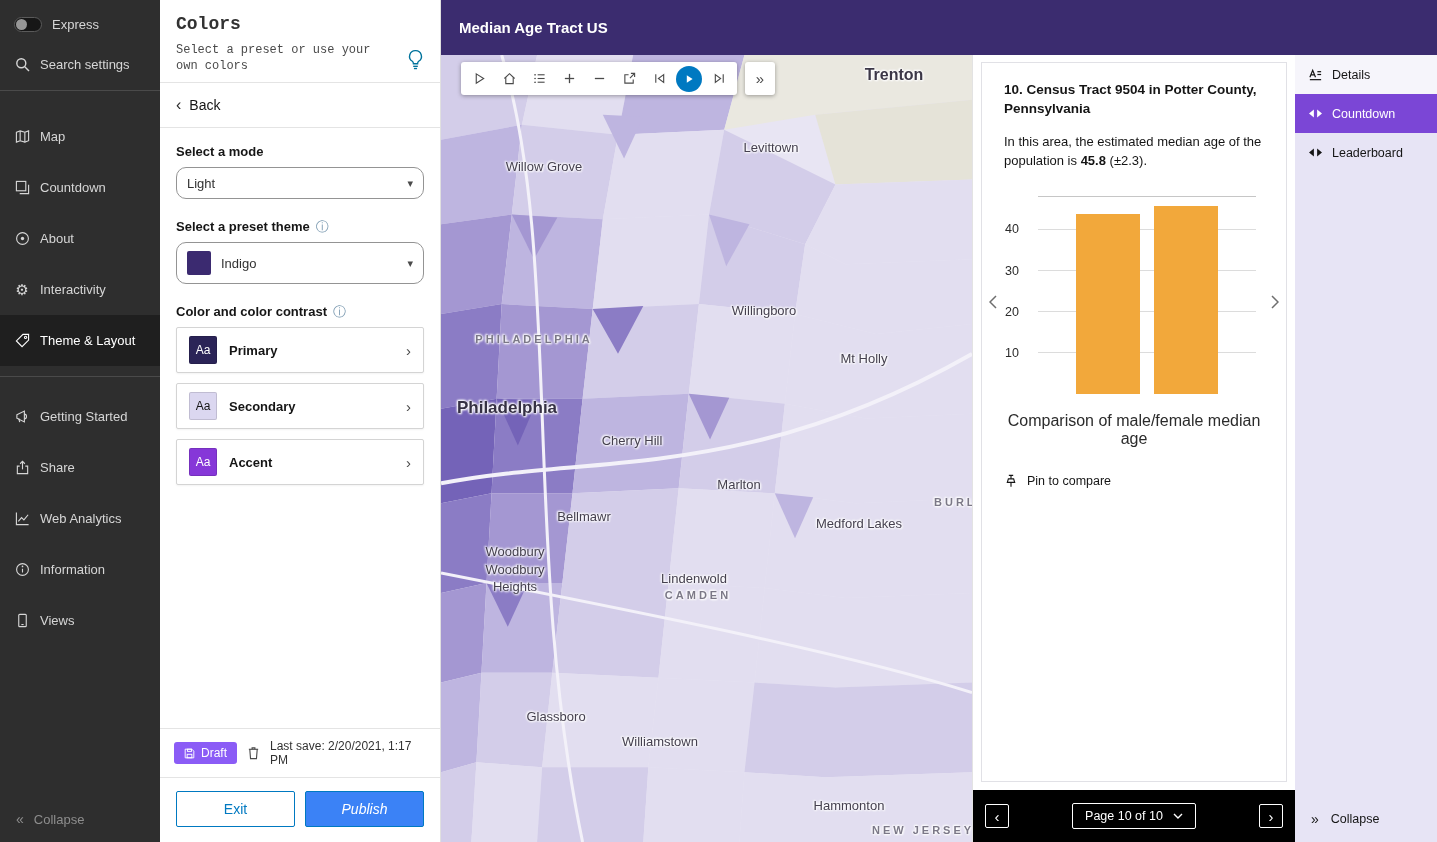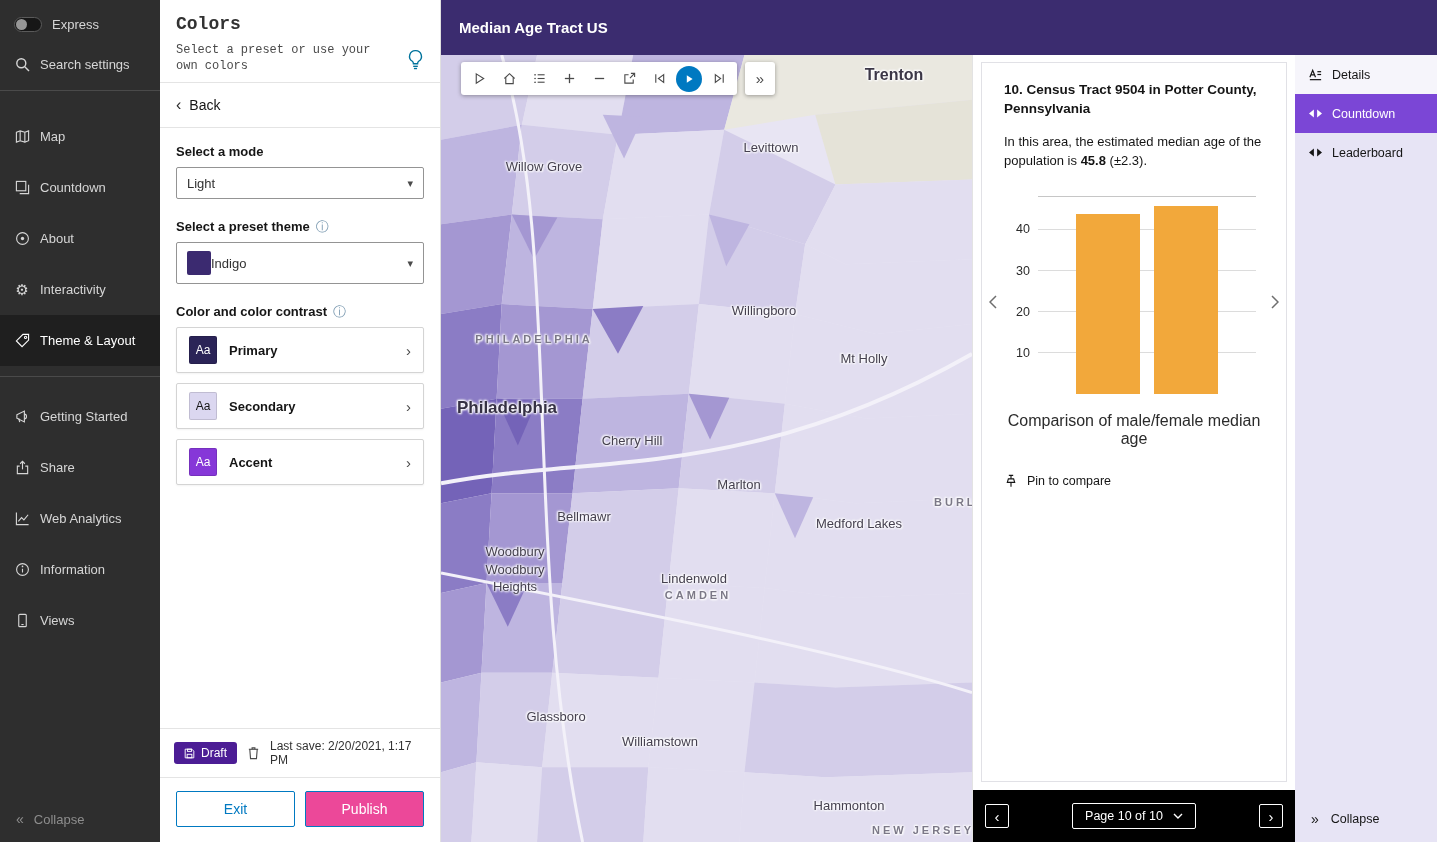--- a/index.html
+++ b/index.html
@@ -26,37 +26,37 @@
   .subtitle-row { display:flex; justify-content:space-between; align-items:flex-end; margin-top:8px; }
   .subtitle { font-size:12px; color:#4a4a4a; width:195px; line-height:1.35; }
   hr.pdiv { border:none; border-top:1px solid #e4e4e4; }
   .back-row { display:flex; align-items:center; gap:8px; padding:14px 16px; font-size:14px; cursor:pointer; }
   .chev { font-size:16px; line-height:1; color:#2b2b2b; }
   .fields { padding:8px 16px; }
   .field { margin-bottom:20px; }
   .field-label-row { display:flex; align-items:center; gap:6px; margin-bottom:8px; }
   .field-label { font-size:13px; font-weight:700; color:#151515; }
   .info-glyph { color:#7a99b0; font-size:13px; line-height:1; cursor:pointer; }
-  .select { height:32px; border:1px solid #949494; border-radius:2px; display:flex; align-items:center; padding:0 10px; font-size:13px; color:#323232; cursor:pointer; }
+  .select { height:32px; border:1px solid #949494; border-radius:10px; display:flex; align-items:center; padding:0 10px; gap:10px; font-size:13px; color:#323232; cursor:pointer; }
   .select .caret { margin-left:auto; font-size:11px; color:#4a4a4a; }
   .select.theme-select { height:42px; }
   .theme-swatch { width:24px; height:24px; border-radius:2px; flex-shrink:0; }
   .swatch-row { height:46px; border:1px solid #d4d4d4; border-radius:2px; display:flex; align-items:center; gap:12px; padding:0 12px; margin-bottom:10px; cursor:pointer; background:#fff; box-shadow:0 1px 2px rgba(0,0,0,.05); }
   .swatch { width:28px; height:28px; border-radius:2px; display:flex; align-items:center; justify-content:center; font-size:12px; border:1px solid rgba(0,0,0,.12); flex-shrink:0; }
   .swatch-label { font-weight:700; font-size:13px; }
   .row-chev { margin-left:auto; color:#4a4a4a; font-size:15px; }
   .panel-footer { border-top:1px solid #e4e4e4; flex-shrink:0; }
   .draft-row { display:flex; align-items:center; gap:10px; padding:10px 14px; border-bottom:1px solid #e4e4e4; }
   .draft-badge { color:#fff; font-size:12px; display:flex; align-items:center; gap:6px; padding:4px 10px; border-radius:3px; }
   .trash-btn { display:flex; cursor:pointer; }
   .last-save { font-size:12px; color:#323232; }
   .btn-row { display:flex; gap:10px; padding:13px 16px 15px; }
   .btn { flex:1; height:36px; font-size:14px; border-radius:2px; cursor:pointer; font-family:"Liberation Sans", sans-serif; }
   .btn-outline { background:#fff; border:1px solid #0079c1; color:#0079c1; }
-  .btn-primary { background:#ec4899; border:1px solid #0079c1; color:#fff; }
+  .btn-primary { background:#3b82f6; border:1px solid #0079c1; color:#fff;font-style:italic; }
 
   
   .main { flex:1; display:flex; flex-direction:column; min-width:0; }
   .exp-header { height:55px; background:#3b2c6f; color:#fff; display:flex; align-items:center; padding:0 18px; font-size:15px; font-weight:700; flex-shrink:0; }
   .exp-body { flex:1; display:flex; min-height:0; }
 
   
   .map { flex:1; position:relative; overflow:hidden; min-width:0; background:#e8e5f3; }
   .map-canvas { position:absolute; inset:0; width:100%; height:100%; }
   .map-label { position:absolute; transform:translate(-50%,-50%); color:#45404f; font-size:13px; white-space:nowrap; text-shadow:0 0 3px #fff,0 0 3px #fff,1px 1px 2px #fff,-1px -1px 2px #fff; pointer-events:none; }
@@ -71,21 +71,21 @@
   .play-circle { width:26px; height:26px; border-radius:50%; background:#0079c1; display:flex; align-items:center; justify-content:center; }
   .toolbar-expand { background:#fff; border-radius:3px; box-shadow:0 1px 4px rgba(0,0,0,.35); width:30px; height:33px; display:flex; align-items:center; justify-content:center; font-size:15px; color:#4a4a4a; cursor:pointer; }
 
   
   .detail-col { width:323px; background:#fff; border-left:1px solid #e3e3e3; display:flex; flex-direction:column; flex-shrink:0; }
   .detail-card { flex:1; margin:7px 8px 8px; border:1px solid #e1e1e6; position:relative; padding:18px 22px; overflow:hidden; background:#fff; }
   .detail-title { font-weight:700; font-size:13.5px; line-height:1.4; }
   .detail-body { margin-top:14px; font-size:13px; line-height:1.45; }
   .chart-wrap { margin-top:26px; display:flex; padding-right:8px; }
   .y-axis { width:34px; position:relative; height:198px; flex-shrink:0; }
-  .y-tick { position:absolute; right:8px; font-size:12.5px; color:#2b2b2b; transform:translateY(50%); }
+  .y-tick { position:absolute; right:19px; font-size:12.5px; color:#2b2b2b; transform:translateY(50%); }
   .plot { flex:1; height:198px; position:relative; border-top:1px solid #c6c6c6; }
   .gridline { position:absolute; left:0; right:0; height:1px; background:#dcdcdc; }
   .bars { position:absolute; inset:0; display:flex; align-items:flex-end; justify-content:center; gap:14px; }
   .bar { width:64px; }
   .chart-caption { text-align:center; font-size:16px; color:#2b2b2b; margin-top:18px; }
   .pin-row { display:flex; align-items:center; gap:9px; margin-top:26px; font-size:12.5px; cursor:pointer; }
   .chart-nav { position:absolute; top:232px; cursor:pointer; display:flex; }
   .chart-nav.left { left:7px; }
   .chart-nav.right { right:7px; }
   .pager { height:52px; background:#000; display:flex; align-items:center; padding:0 12px; flex-shrink:0; }
@@ -278,21 +278,21 @@
           <div class="swatch-row">
             <span class="swatch" style="background: rgb(134, 55, 216); color: rgb(255, 255, 255);">Aa</span>
             <span class="swatch-label">Accent</span>
             <span class="row-chev">›</span>
           </div>
         </div>
       </div>
     </div>
     <div class="panel-footer">
       <div class="draft-row">
-        <span class="draft-badge" style="background: #4c1d95;">
+        <span class="draft-badge" style="background: #8b5cf6;">
           <svg width="11" height="11" viewBox="0 0 14 14" fill="none" stroke="#fff" stroke-width="1.2">
               <path d="M1.5 1.5 H10 L12.5 4 V12.5 H1.5 Z"></path>
               <rect x="4" y="8" width="6" height="4.5"></rect>
               <rect x="4.5" y="1.5" width="5" height="2.8"></rect>
             </svg>
           <span>Draft</span>
         </span>
         <span class="trash-btn">
             <svg width="13" height="14" viewBox="0 0 14 15" fill="none" stroke="#4a4a4a" stroke-width="1.2">
               <path d="M2 3.5 H12"></path>

